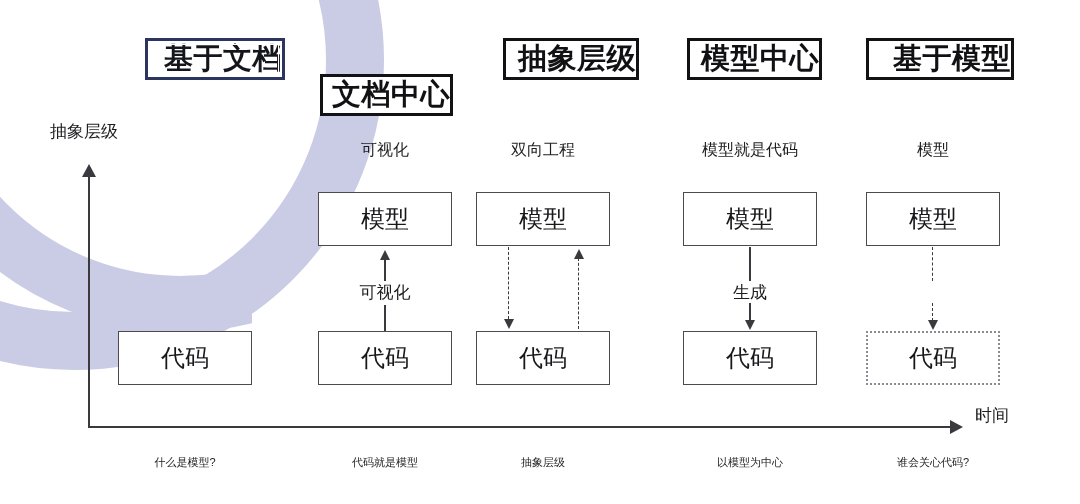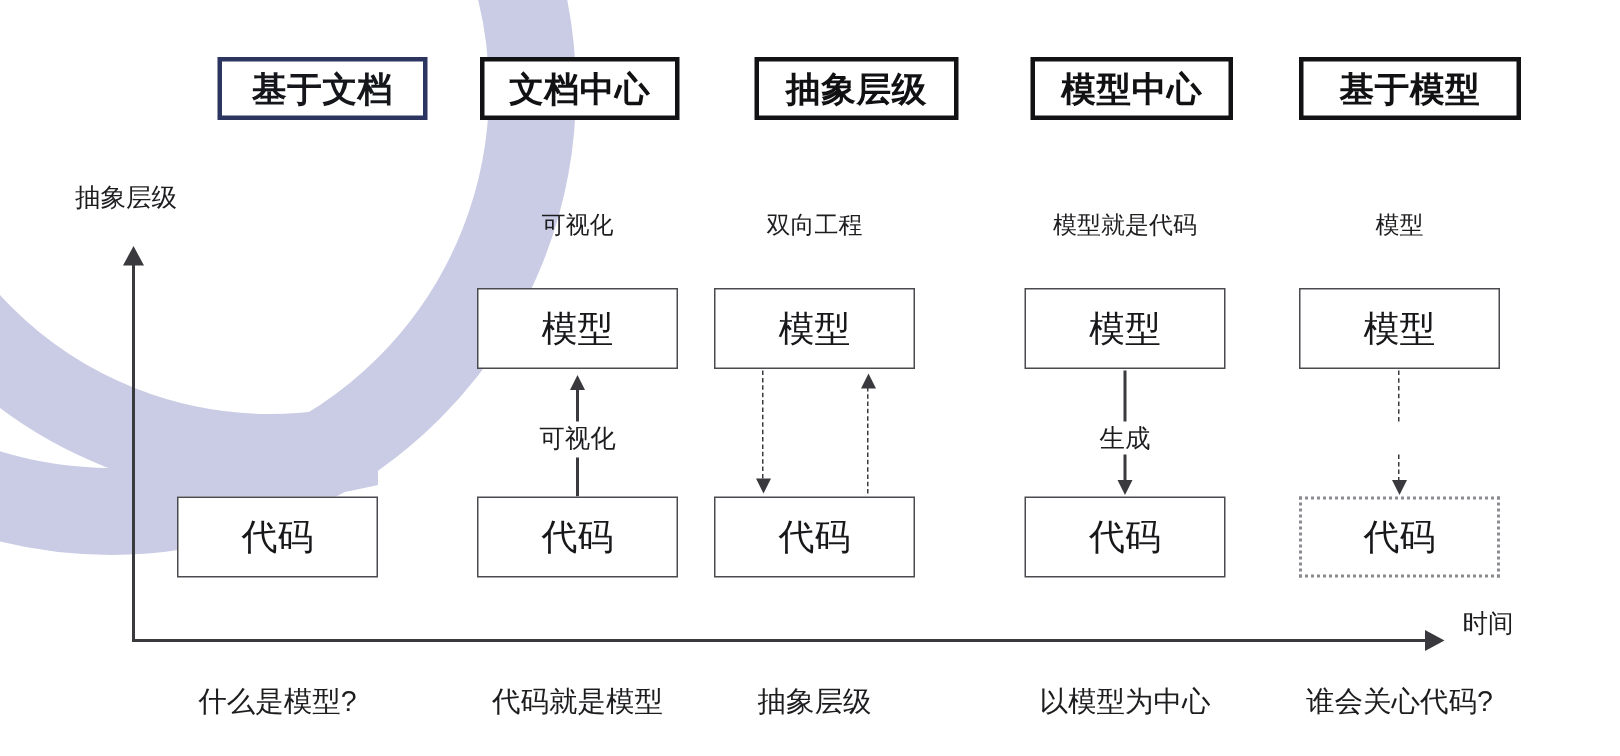--- a/index.html
+++ b/index.html
@@ -51,22 +51,22 @@
   }
   .phase-box {
     position: absolute;
     top: 0;
     height: 42px;
     box-sizing: border-box;
     border: 3px solid #121214;
     background: #ffffff;
     display: flex;
     align-items: center;
-    justify-content: center;
-    font-size: 23px;
+    justify-content: flex-end;
+    font-size: 29px;
     font-weight: bold;
     letter-spacing: 0.5px;
     color: #111114;
   }
   .phase-box.tinted {
     border-color: #2c3560;
     background: rgba(255,255,255,0.62);
     color: #15161c;
   }
   .phase-box .inner-rule {
@@ -172,21 +172,21 @@
     color: #1d1d20;
     background: transparent;
     white-space: nowrap;
   }
   .bottom-note {
     position: absolute;
     top: 455px;
     left: -8px;
     width: 196px;
     text-align: center;
-    font-size: 19px;
+    font-size: 11px;
     color: #1d1d20;
     white-space: nowrap;
   }
   
   .conn {
     position: absolute;
     width: 1.8px;
     background: #3a3a3e;
   }
   .conn.dash {
@@ -215,21 +215,21 @@
 <div id="stage">
 
   <div class="deco-arc"></div>
   <div class="deco-arc2"></div>
 
   <div class="phase-row">
     <div class="phase-box tinted" style="left:145px;width:140px;">
       <span class="inner-rule"></span>
       <span>基于文档</span>
     </div>
-    <div class="phase-box" style="left:320px;width:133px;">
+    <div class="phase-box" style="left:320px;width:133px;margin-top:36px;">
       <span>文档中心</span>
     </div>
     <div class="phase-box" style="left:503px;width:136px;">
       <span>抽象层级</span>
     </div>
     <div class="phase-box" style="left:687px;width:135px;">
       <span>模型中心</span>
     </div>
     <div class="phase-box" style="left:866px;width:148px;">
       <span>基于模型</span>

